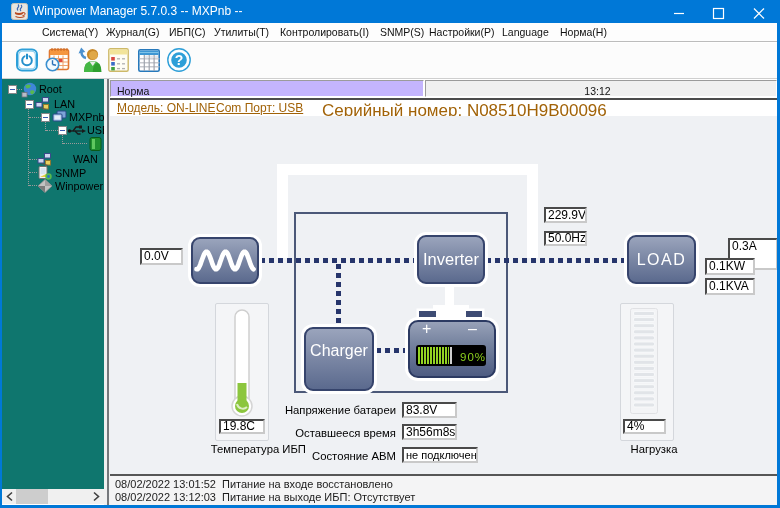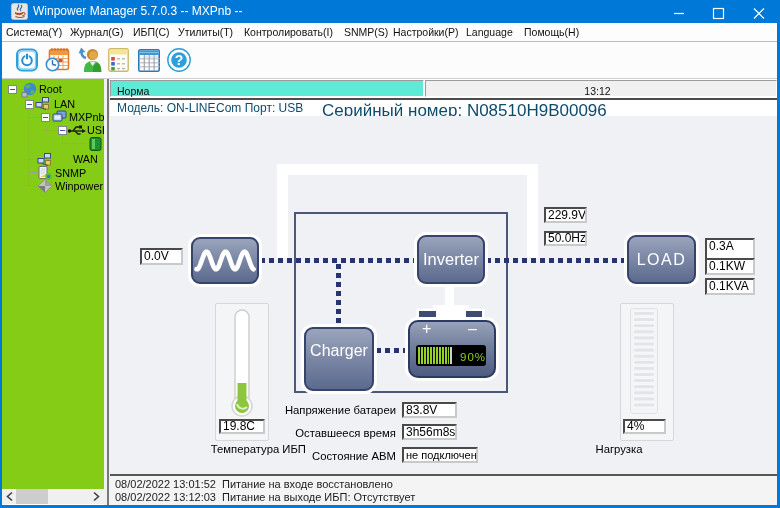--- a/index.html
+++ b/index.html
@@ -6,42 +6,42 @@
 html,body { width:780px; height:508px; overflow:hidden; background:#fff;
   font-family:"Liberation Sans",sans-serif; }
 .a { position:absolute; }
 
 #titlebar { left:0; top:0; width:780px; height:23px; background:#0078d7; }
 #title { left:33px; top:0; height:23px; line-height:23px; color:#fff; font-size:12px; }
 #bL { left:0; top:23px; width:2px; height:482px; background:#0078d7; }
 #bR { left:777px; top:23px; width:3px; height:482px; background:#0078d7; }
 #bB { left:0; top:505px; width:780px; height:3px; background:#0078d7; }
 #menubar { left:2px; top:23px; width:775px; height:19px; background:#fdfdfd; border-bottom:1px solid #bcbcbc; }
-.mi { top:26px; font-size:10.5px; color:#111; white-space:nowrap; line-height:13px; }
+.mi { top:26px; font-size:10.5px; color:#111; white-space:nowrap; line-height:13px;margin-left:36px; }
 #toolbar { left:2px; top:43px; width:775px; height:36px; background:#fcfcfc; border-bottom:1px solid #cfcfcf; }
 
-#tree { left:2px; top:79px; width:102px; height:410px; background:#84cc16; overflow:hidden; }
+#tree { left:2px; top:79px; width:102px; height:410px; background:#0f766e; overflow:hidden; }
 .tx { font-size:10.8px; color:#000; white-space:nowrap; }
 .ebox { width:9px; height:9px; background:#fff; border:1px solid #848688; }
 .ebox:before { content:""; position:absolute; left:1px; top:3px; width:5px; height:1px; background:#3a5ab0; }
 .vdot { width:1px; border-left:1px dotted #9a9a9a; }
 .hdot { height:1px; border-top:1px dotted #9a9a9a; }
 #hscroll { left:2px; top:489px; width:102px; height:15px; background:#f0f0f0; }
 #thumb { left:16px; top:489px; width:32px; height:15px; background:#cdcdcd; }
 
 #divb { left:104px; top:79px; width:6px; height:426px; background:#f0f0f0; }
 #divl { left:107px; top:79px; width:2px; height:426px; background:#75787c; }
 
-#cell1 { left:110px; top:80px; width:314px; height:17px; background:#5eead4;
+#cell1 { left:110px; top:80px; width:314px; height:17px; background:#c4b5fd;
   border:1px solid; border-color:#9b9b9b #fff #fff #9b9b9b; }
 #cell2 { left:425px; top:80px; width:352px; height:17px; background:#f0f0f0;
   border:1px solid; border-color:#9b9b9b #fff #fff #9b9b9b; }
 .st { font-size:10.5px; color:#111; line-height:14px; display:inline-block; }
 #modelbar { left:110px; top:98px; width:667px; height:18px; background:#fff; border-top:2px solid #4c4c4c; }
-.mb { top:101px; font-size:12px; color:#0c4a6e; white-space:nowrap; }
+.mb { top:101px; font-size:12px; color:#a16207; white-space:nowrap;text-decoration:underline; }
 #diag { left:110px; top:116px; width:667px; height:358px; background:#eff1f4; }
 
 .wht { background:#ffffff; }
 
 #ups { left:294px; top:212px; width:214px; height:181px; border:2px solid #4b5878; }
 
 .dh { height:5px; background:repeating-linear-gradient(90deg,#26356b 0 5px,rgba(0,0,0,0) 5px 9px); }
 .dv { width:5px; background:repeating-linear-gradient(180deg,#26356b 0 5px,rgba(0,0,0,0) 5px 9px); }
 
 .box { border-radius:9px; border:2px solid #36446c; color:#fff; text-align:center;
@@ -81,21 +81,21 @@
 
 <div class="a" id="menubar"></div>
 <div class="a mi" style="left:6px">Система(Y)</div>
 <div class="a mi" style="left:70px">Журнал(G)</div>
 <div class="a mi" style="left:133px">ИБП(C)</div>
 <div class="a mi" style="left:178px">Утилиты(T)</div>
 <div class="a mi" style="left:244px">Контролировать(I)</div>
 <div class="a mi" style="left:344px">SNMP(S)</div>
 <div class="a mi" style="left:393px">Настройки(P)</div>
 <div class="a mi" style="left:466px">Language</div>
-<div class="a mi" style="left:524px">Помощь(H)</div>
+<div class="a mi" style="left:524px">Норма(H)</div>
 
 <div class="a" id="toolbar"></div>
 
 <svg class="a" style="left:16px;top:48px" width="22" height="24">
  <rect x="1" y="1.5" width="20" height="21" rx="5" fill="#ffffff" stroke="#2e9fd8" stroke-width="2"></rect>
  <rect x="2.6" y="3.1" width="16.8" height="17.8" rx="4" fill="none" stroke="#8fd0ef" stroke-width="1.2"></rect>
  <circle cx="11" cy="12.5" r="4.8" fill="none" stroke="#2590cc" stroke-width="2"></circle>
  <line x1="11" y1="5.5" x2="11" y2="11" stroke="#ffffff" stroke-width="3.4"></line>
  <line x1="11" y1="5.8" x2="11" y2="11.2" stroke="#2590cc" stroke-width="2"></line>
 </svg>
@@ -328,26 +328,26 @@
     <rect x="3.5" y="52.3" width="21" height="4" rx="1.5" fill="#e1e4e8" stroke="#fafbfc" stroke-width="0.8"></rect>
     <rect x="3.5" y="58.4" width="21" height="4" rx="1.5" fill="#e1e4e8" stroke="#fafbfc" stroke-width="0.8"></rect>
     <rect x="3.5" y="64.5" width="21" height="4" rx="1.5" fill="#e1e4e8" stroke="#fafbfc" stroke-width="0.8"></rect>
     <rect x="3.5" y="70.6" width="21" height="4" rx="1.5" fill="#e1e4e8" stroke="#fafbfc" stroke-width="0.8"></rect>
     <rect x="3.5" y="76.7" width="21" height="4" rx="1.5" fill="#e1e4e8" stroke="#fafbfc" stroke-width="0.8"></rect>
     <rect x="3.5" y="82.8" width="21" height="4" rx="1.5" fill="#e1e4e8" stroke="#fafbfc" stroke-width="0.8"></rect>
     <rect x="3.5" y="88.9" width="21" height="4" rx="1.5" fill="#e1e4e8" stroke="#fafbfc" stroke-width="0.8"></rect>
     <rect x="3.5" y="95.0" width="21" height="4" rx="1.5" fill="#e1e4e8" stroke="#fafbfc" stroke-width="0.8"></rect>
   </svg>
 <div class="a inp" style="left:623px;top:419px;width:43px;height:15px;line-height:11px">4%</div>
-<div class="a lbl" style="left:573px;top:443px;width:92px;text-align:center">Нагрузка</div>
+<div class="a lbl" style="left:608px;top:443px;width:92px;text-align:center">Нагрузка</div>
 
 <div class="a inp" style="left:140px;top:248px;width:43px;height:17px;line-height:13px">0.0V</div>
 <div class="a inp" style="left:544px;top:207px;width:43px;height:16px;line-height:12px">229.9V</div>
 <div class="a inp" style="left:544px;top:231px;width:43px;height:15px;line-height:11px">50.0Hz</div>
-<div class="a inp" style="left:705px;top:238px;width:50px;height:32px;line-height:13px">0.3A</div>
+<div class="a inp" style="left:728px;top:238px;width:50px;height:32px;line-height:13px">0.3A</div>
 <div class="a inp" style="left:705px;top:258px;width:50px;height:17px;line-height:13px">0.1KW</div>
 <div class="a inp" style="left:705px;top:278px;width:50px;height:17px;line-height:13px">0.1KVA</div>
 
 <div class="a lbl" style="left:196px;top:404px;width:200px;text-align:right">Напряжение батареи</div>
 <div class="a inp" style="left:402px;top:402px;width:55px;height:16px;line-height:12px">83.8V</div>
 <div class="a lbl" style="left:196px;top:427px;width:200px;text-align:right">Оставшееся время</div>
 <div class="a inp" style="left:402px;top:424px;width:55px;height:16px;line-height:12px">3h56m8s</div>
 <div class="a lbl" style="left:196px;top:450px;width:200px;text-align:right">Состояние ABM</div>
 <div class="a inp" style="left:402px;top:447px;width:76px;height:16px;line-height:13px;font-size:11px">не подключен</div>
 

